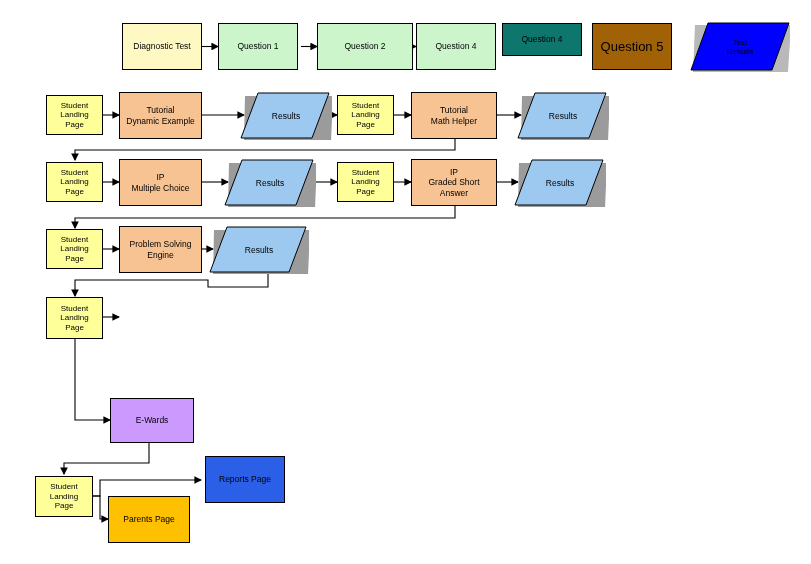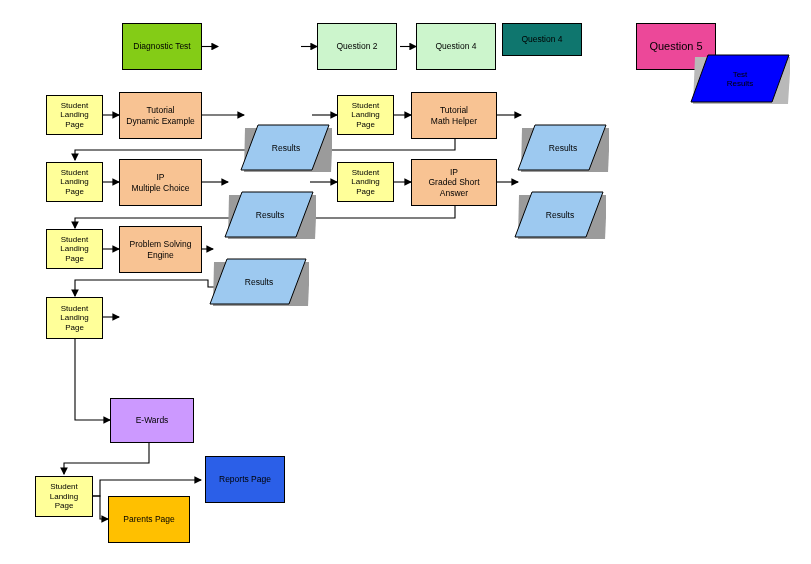--- a/index.html
+++ b/index.html
@@ -13,21 +13,21 @@
   .node {
     position:absolute;
     box-sizing:border-box;
     border:1px solid #000000;
     display:flex; align-items:center; justify-content:center;
     text-align:center;
     color:#000000;
     line-height:1.18;
     white-space:pre-line;
   }
-  .para { position:absolute;margin-top:32px; }
+  .para { position:absolute; }
   .para svg { display:block; }
   .para .ptext {
     position:absolute; left:0; top:0; right:0; bottom:0;
     display:flex; align-items:center; justify-content:center;
     text-align:center; color:#000000; white-space:pre-line;
   }
   .conn { position:absolute; pointer-events:none; }
   .conn svg { display:block; overflow:visible; }
 </style>
 </head>
@@ -75,30 +75,31 @@
 
         <path d="M149,443 L149,463 L64,463 L64,474"></path>
 
         <path d="M93,496 L100,496 L100,480 L201,480"></path>
 
         <path d="M93,496 L100,496 L100,519 L108,519"></path>
       </g>
     </svg>
   </div>
 
-  <div class="node" style="left:122px;top:23px;width:80px;height:47px;background:#84cc16;font-size:8.5px;">Diagnostic Test</div>
+  <div class="node" style="left:122px;top:23px;width:80px;height:47px;background:#fef9c3;font-size:8.5px;">Diagnostic Test</div>
 
+  <div class="node" style="left:218px;top:23px;width:80px;height:47px;background:#CCF5CC;font-size:8.5px;">Question 1</div>
 
-  <div class="node" style="left:317px;top:23px;width:80px;height:47px;background:#CCF5CC;font-size:8.5px;">Question 2</div>
+  <div class="node" style="left:317px;top:23px;width:96px;height:47px;background:#CCF5CC;font-size:8.5px;">Question 2</div>
 
   <div class="node" style="left:416px;top:23px;width:80px;height:47px;background:#CCF5CC;font-size:8.5px;">Question 4</div>
 
   <div class="node" style="left:502px;top:23px;width:80px;height:33px;background:#0f766e;font-size:8.5px;">Question 4</div>
 
-  <div class="node" style="left:592px;top:23px;width:80px;height:47px;background:#ec4899;font-size:11px;margin-left:44px;">Question 5</div>
+  <div class="node" style="left:592px;top:23px;width:80px;height:47px;background:#a16207;font-size:13px;">Question 5</div>
 
   <div class="para" style="left:690px;top:22px;width:100px;height:50px;">
     <svg width="100" height="50" viewBox="0 0 100 50">
       <polygon points="3,1 99,1 96,48 1,48" fill="#B9B9B9" transform="translate(2,2)"></polygon>
       <polygon points="18,1 99,1 82,48 1,48" fill="#0000FF" stroke="#000" stroke-width="1"></polygon>
     </svg>
     <div class="ptext" style="font-size:8px;">Test
 Results</div>
   </div>
 

